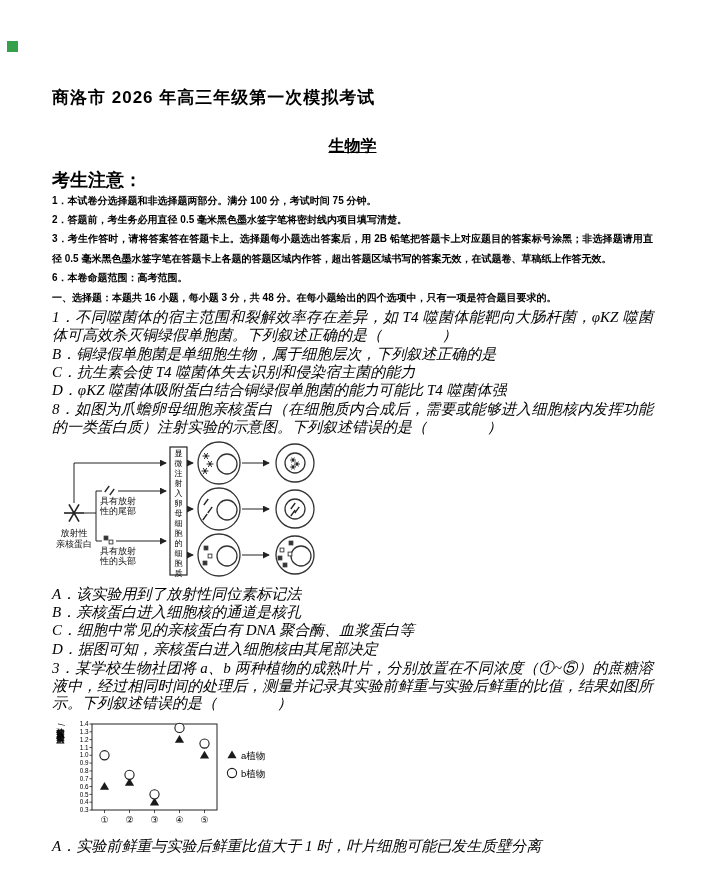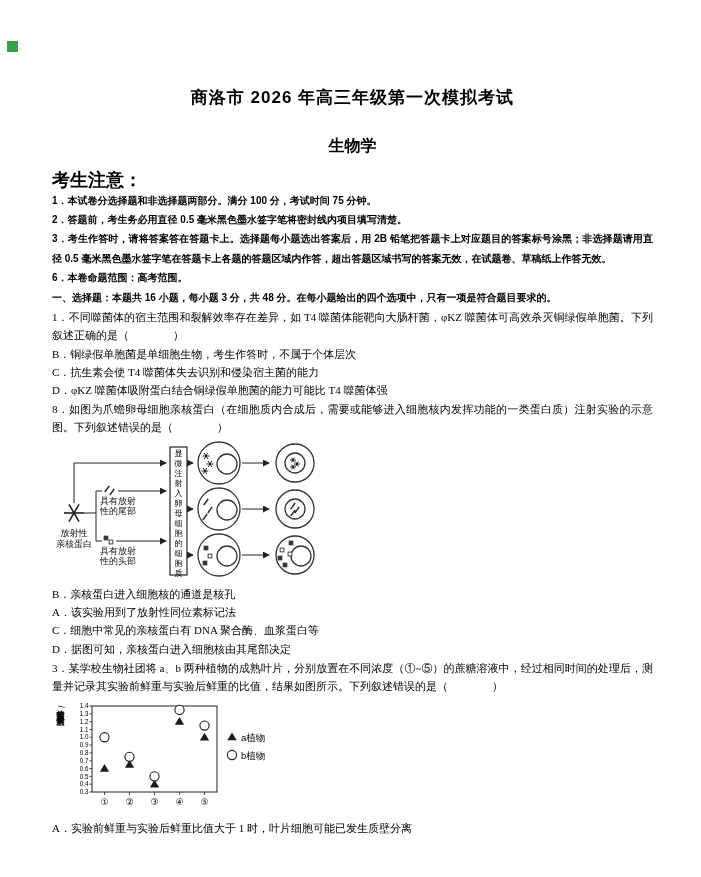--- a/index.html
+++ b/index.html
@@ -5,39 +5,40 @@
   * { box-sizing: border-box; }
   html,body { margin:0; padding:0; }
   body {
     width:701px; height:877px; background:#ffffff; color:#000;
     font-family:"Liberation Serif","DejaVu Serif",serif;
     position:relative; overflow:hidden;
   }
   .green-marker { position:absolute; left:7px; top:41px; width:11px; height:11px; }
   .content { padding:0 48px 0 52px; }
   .doc-title {
-    margin:86px 0 0 0; text-align:center; font-weight:bold;
+    margin:86px 0 0 0; text-align:left; font-weight:bold;
     font-size:17px; letter-spacing:1px;
     font-family:"Liberation Sans","DejaVu Sans",sans-serif;
   }
   .doc-subject {
     margin:27px 0 0 0; text-align:center; font-weight:bold; font-size:16px;
     font-family:"Liberation Sans","DejaVu Sans",sans-serif;
+    text-decoration:underline;
   }
   .notice-heading {
     margin-top:15px; font-weight:bold; font-size:18px; line-height:19px;
     font-family:Liberation Mono, monospace;
   }
   .notice-item, .section-heading {
     font-weight:bold; font-size:10px; line-height:19.2px; text-align:justify;
     font-family:"Liberation Sans","DejaVu Sans",sans-serif;
   }
   .section-heading { margin-top:1px; }
   .question-stem, .option-item {
-    font-size:11px; line-height:17.8px; text-align:justify;
+    font-size:15px; line-height:17.8px; text-align:justify;font-style:italic;
   }
   .question-stem { margin-top:2px; }
   .option-item { line-height:18.2px; }
   .q2-figure { margin:4px 0 2px 0; width:300px; height:142px; }
   .q3-chart { margin:6px 0 2px 4px; display:flex; align-items:flex-start; }
   .chart-ylabel {
     writing-mode:vertical-rl; font-size:8.5px; height:92px; line-height:10px;
     font-family:"Liberation Sans","DejaVu Sans",sans-serif;
     letter-spacing:0.5px; margin-top:2px;
   }
@@ -58,21 +59,21 @@
 
   <div class="notice-heading">考生注意：</div>
   <div class="notice-item">1．本试卷分选择题和非选择题两部分。满分 100 分，考试时间 75 分钟。</div>
   <div class="notice-item">2．答题前，考生务必用直径 0.5 毫米黑色墨水签字笔将密封线内项目填写清楚。</div>
   <div class="notice-item">3．考生作答时，请将答案答在答题卡上。选择题每小题选出答案后，用 2B 铅笔把答题卡上对应题目的答案标号涂黑；非选择题请用直径 0.5 毫米黑色墨水签字笔在答题卡上各题的答题区域内作答，超出答题区域书写的答案无效，在试题卷、草稿纸上作答无效。</div>
   <div class="notice-item">6．本卷命题范围：高考范围。</div>
 
   <div class="section-heading">一、选择题：本题共 16 小题，每小题 3 分，共 48 分。在每小题给出的四个选项中，只有一项是符合题目要求的。</div>
 
   <div class="question-stem">1．不同噬菌体的宿主范围和裂解效率存在差异，如 T4 噬菌体能靶向大肠杆菌，φKZ 噬菌体可高效杀灭铜绿假单胞菌。下列叙述正确的是（　　　　）</div>
-  <div class="option-item">B．铜绿假单胞菌是单细胞生物，考生作答时，不属于个体层次</div>
+  <div class="option-item">B．铜绿假单胞菌是单细胞生物，属于细胞层次，下列叙述正确的是</div>
   <div class="option-item">C．抗生素会使 T4 噬菌体失去识别和侵染宿主菌的能力</div>
   <div class="option-item">D．φKZ 噬菌体吸附蛋白结合铜绿假单胞菌的能力可能比 T4 噬菌体强</div>
 
   <div class="question-stem">8．如图为爪蟾卵母细胞亲核蛋白（在细胞质内合成后，需要或能够进入细胞核内发挥功能的一类蛋白质）注射实验的示意图。下列叙述错误的是（　　　　）</div>
 
   <div class="q2-figure">
     <svg width="300" height="142" viewBox="0 0 300 142">
       <defs>
         <marker id="arr" viewBox="0 0 8 8" refX="7" refY="4" markerWidth="7" markerHeight="7" orient="auto">
           <path d="M0,0 L8,4 L0,8 Z" fill="#222"></path>
@@ -177,22 +178,22 @@
 
       <text class="figtext" x="22" y="95" text-anchor="middle">放射性</text>
       <text class="figtext" x="22" y="106" text-anchor="middle">亲核蛋白</text>
       <text class="figtext" x="48" y="63">具有放射</text>
       <text class="figtext" x="48" y="73">性的尾部</text>
       <text class="figtext" x="48" y="113">具有放射</text>
       <text class="figtext" x="48" y="123">性的头部</text>
     </svg>
   </div>
 
+  <div class="option-item">A．该实验用到了放射性同位素标记法</div>
   <div class="option-item">B．亲核蛋白进入细胞核的通道是核孔</div>
-  <div class="option-item">A．该实验用到了放射性同位素标记法</div>
   <div class="option-item">C．细胞中常见的亲核蛋白有 DNA 聚合酶、血浆蛋白等</div>
   <div class="option-item">D．据图可知，亲核蛋白进入细胞核由其尾部决定</div>
 
   <div class="question-stem">3．某学校生物社团将 a、b 两种植物的成熟叶片，分别放置在不同浓度（①~⑤）的蔗糖溶液中，经过相同时间的处理后，测量并记录其实验前鲜重与实验后鲜重的比值，结果如图所示。下列叙述错误的是（　　　　）</div>
 
   <div class="q3-chart">
     <div class="chart-ylabel">实验前鲜重/实验后鲜重</div>
     <svg id="chart-svg" width="245" height="116" viewBox="0 0 245 116">
         <rect x="26" y="5" width="125" height="86" fill="none" stroke="#222" stroke-width="1"></rect>
         <line x1="23.5" y1="91" x2="26" y2="91" stroke="#222" stroke-width="0.8"></line>

